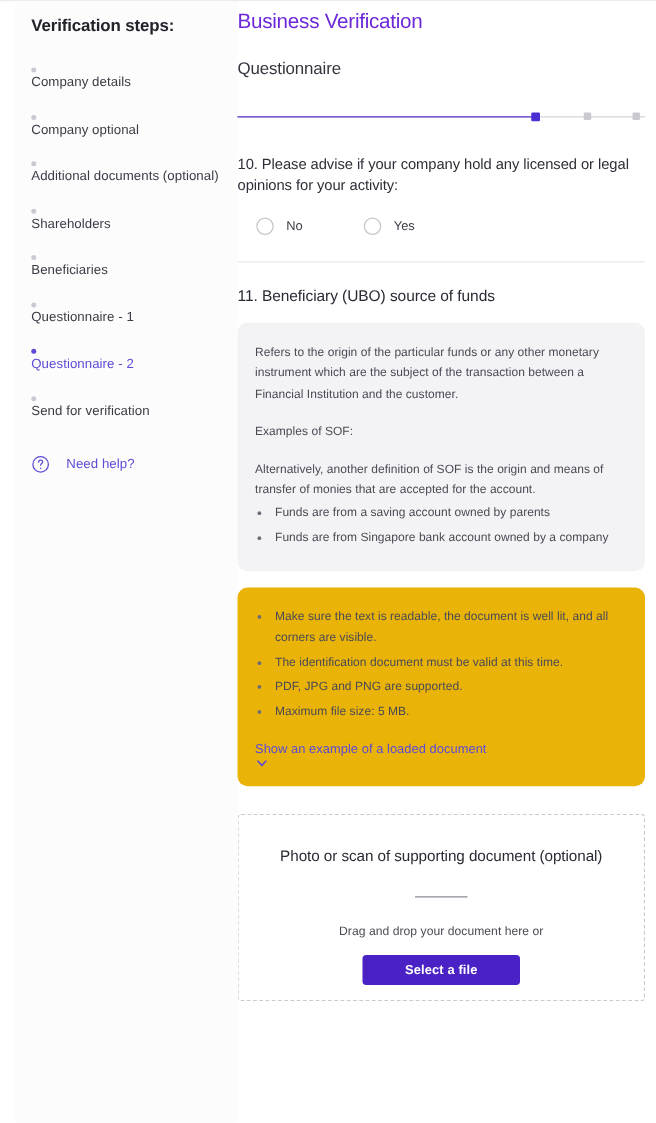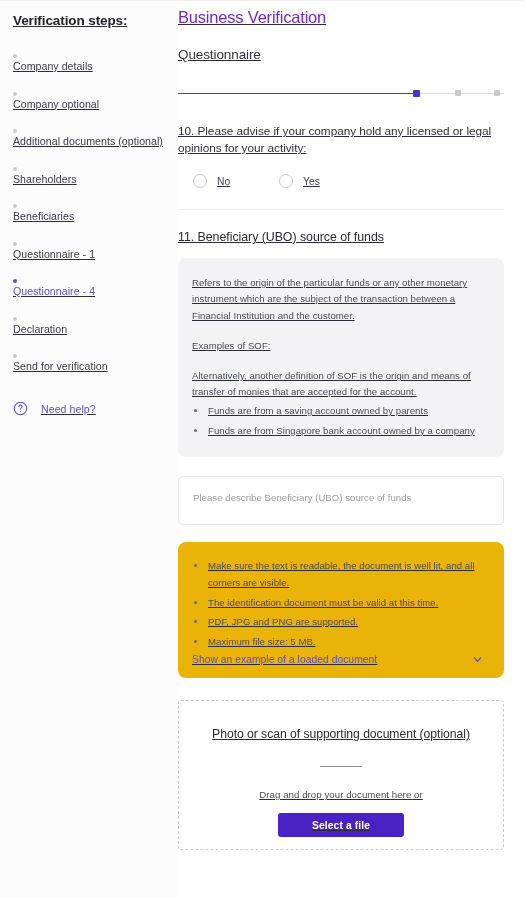--- a/index.html
+++ b/index.html
@@ -20,25 +20,24 @@
   #top-hairline {
     position: absolute;
     top: 0; left: 0; right: 0;
     height: 1px;
     background: #ececed;
   }
 
   
   #page {
     position: absolute;
-    top: 1px; left: 0;
+    top: 1px; left: 12px;
     width: 435px;
     height: 897px;
     display: flex;
-    text-decoration: underline;
   }
 
   
   #sidebar {
     width: 178px;
     flex: 0 0 178px;
     background: #fcfcfd;
     padding: 12px 0 0 13px;
   }
 
@@ -286,25 +285,26 @@
     content: "";
     position: absolute;
     left: 2px; top: 7px;
     width: 3.2px; height: 3.2px;
     border-radius: 50%;
     background: #6b6b76;
   }
 
   #example-row {
     display: flex;
-    align-items: flex-end;
+    align-items: flex-start;
     justify-content: space-between;
-    margin-top: 4px;
+    margin-top: 16px;
     padding-right: 5px;
     cursor: pointer;
+    flex-direction: column;
   }
   #example-link {
     font-size: 10.3px;
     color: #5b4bd6;
     letter-spacing: 0.04px;
   }
   #example-chevron { color: #5b4bd6; display: flex; }
 
   
   #dropzone {
@@ -379,25 +379,21 @@
         <div class="step-item">
           <span class="step-bullet"></span>
           <span class="step-label">Beneficiaries</span>
         </div>
         <div class="step-item">
           <span class="step-bullet"></span>
           <span class="step-label">Questionnaire - 1</span>
         </div>
         <div class="step-item active">
           <span class="step-bullet"></span>
-          <span class="step-label">Questionnaire - 4</span>
-        </div>
-        <div class="step-item">
-          <span class="step-bullet"></span>
-          <span class="step-label">Declaration</span>
+          <span class="step-label">Questionnaire - 2</span>
         </div>
         <div class="step-item">
           <span class="step-bullet"></span>
           <span class="step-label">Send for verification</span>
         </div>
       </nav>
 
     <div id="need-help">
       <span class="help-icon">
         <svg viewBox="0 0 16 16" width="15" height="15" fill="none" stroke="currentColor" stroke-width="1.1">
@@ -448,21 +444,20 @@
             <p class="info-p">Refers to the origin of the particular funds or any other monetary instrument which are the subject of the transaction between a Financial Institution and the customer.</p>
             <p class="info-p">Examples of SOF:</p>
             <p class="info-p">Alternatively, another definition of SOF is the origin and means of transfer of monies that are accepted for the account.</p>
           </div>
         <ul class="info-list" id="info-examples">
             <li>Funds are from a saving account owned by parents</li>
             <li>Funds are from Singapore bank account owned by a company</li>
           </ul>
       </div>
 
-      <textarea id="sof-textarea" placeholder="Please describe Beneficiary (UBO) source of funds" style=""></textarea>
 
 
       <div id="rules-box">
         <ul id="rules-list">
             <li>Make sure the text is readable, the document is well lit, and all corners are visible.</li>
             <li>The identification document must be valid at this time.</li>
             <li>PDF, JPG and PNG are supported.</li>
             <li>Maximum file size: 5 MB.</li>
           </ul>
 

